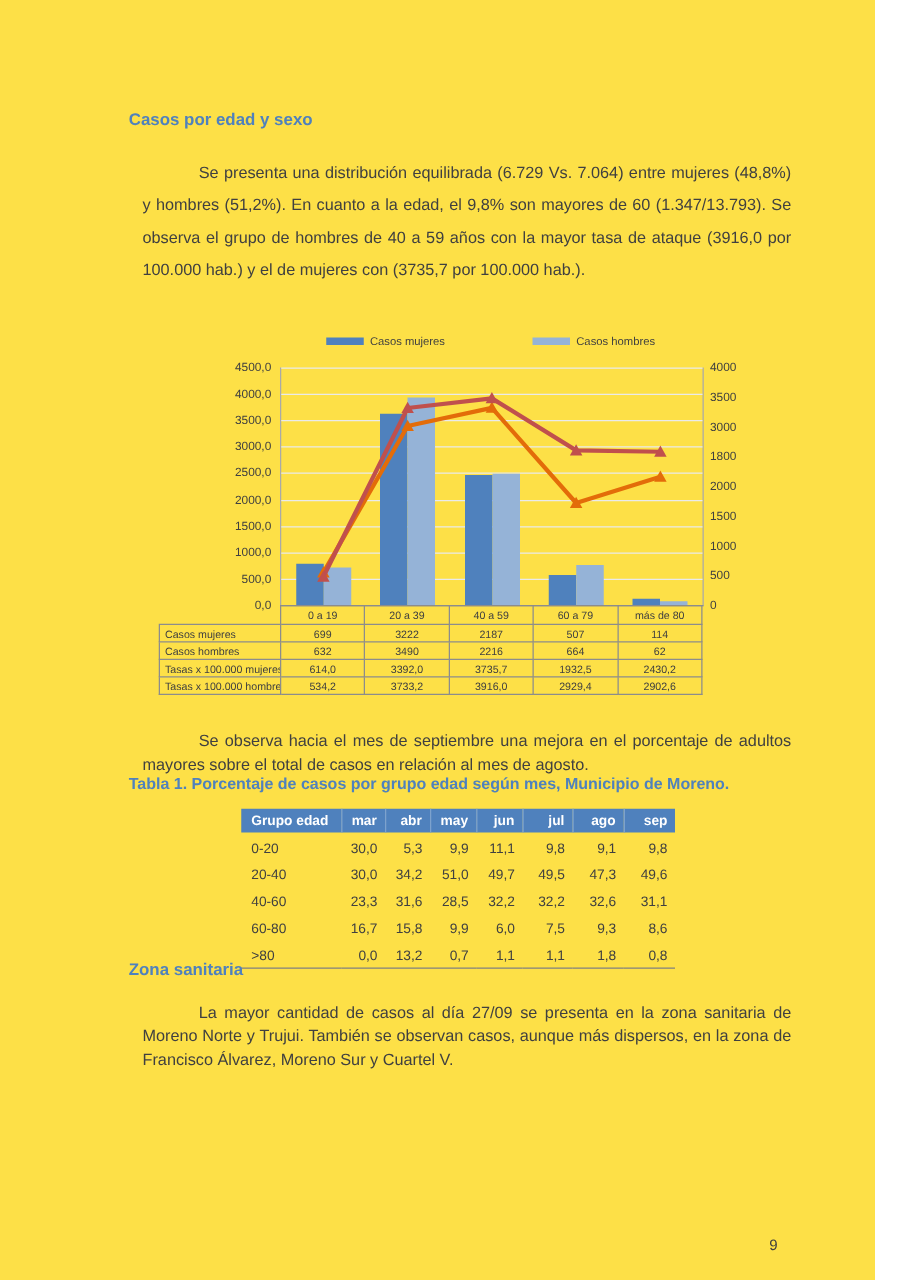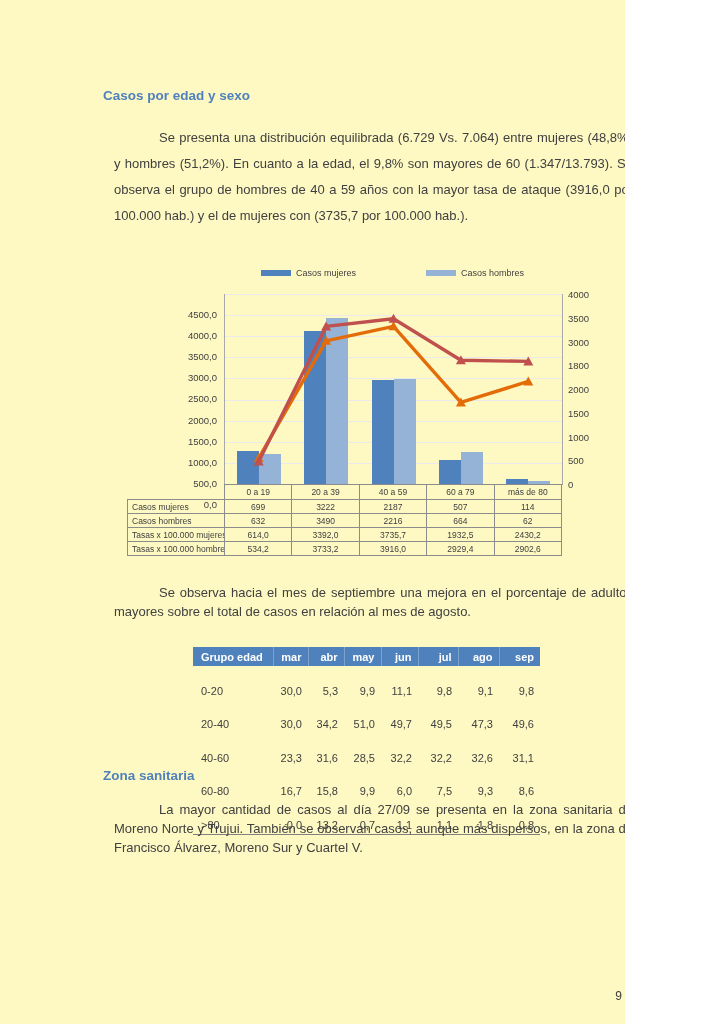--- a/index.html
+++ b/index.html
@@ -1,50 +1,50 @@
 <!DOCTYPE html>
 <html><head>
 <meta charset="utf-8">
 <style>
   html,body{margin:0;padding:0;background:#fff;}
-  .page{position:relative;width:625px;height:1024px;background:#fef9c3;overflow:hidden;
+  .page{position:relative;width:700px;height:1024px;background:#fde047;overflow:hidden;
         font-family:"Liberation Sans",sans-serif;color:#404040;text-decoration:underline;}
   .abs{position:absolute;}
   h2.sec{margin:0;font-size:13.5px;font-weight:bold;color:#4F81BD;}
   h3.cap{margin:0;font-size:12.8px;font-weight:bold;color:#4F81BD;}
   .para{margin:11px;font-size:13px;text-align:justify;text-indent:45px;color:#404040;}
   .para1{line-height:26px;}
   .para2{line-height:19px;}
   .para3{line-height:19px;}
   
   .chart{position:absolute;left:127px;top:260px;width:482px;height:296px;}
   .legend{position:absolute;left:97px;top:8px;width:337px;display:flex;justify-content:center;gap:70px;}
   .legend-item{display:flex;align-items:center;gap:5px;}
   .legend-swatch{width:30px;height:6px;}
   .legend-label{font-size:9px;color:#404040;white-space:nowrap;}
   .plot{position:absolute;left:97px;top:34px;width:337px;height:190px;
         border-left:1px solid #A9A9A9;border-right:1px solid #A9A9A9;border-bottom:1px solid #898989;}
   .grid{position:absolute;left:0;width:100%;height:1px;background:#EAEAEA;}
   .bar{position:absolute;bottom:0;}
-  .ltick{position:absolute;left:0;width:90px;text-align:right;font-size:9.5px;color:#404040;line-height:11px;margin-top:20px;}
+  .ltick{position:absolute;left:0;width:90px;text-align:right;font-size:9.5px;color:#404040;line-height:11px;}
   .rtick{position:absolute;left:441px;width:40px;text-align:left;font-size:9.5px;color:#404040;line-height:11px;}
   .plot svg{position:absolute;left:0;top:0;pointer-events:none;overflow:visible;}
   .ctable{position:absolute;left:0;top:224px;width:435px;border-collapse:collapse;table-layout:fixed;
           font-size:8.5px;color:#404040;}
   .ctable td{border:1px solid #8C8C8C;padding:0 2px;height:13px;text-align:center;overflow:hidden;white-space:nowrap;}
   .ctable tr.cats td{height:14px;}
   .ctable td.nb{border-top:none;border-left:none;background:transparent;}
   .ctable td.rowlab{text-align:left;padding-left:4px;}
   
   .t1{position:absolute;left:193px;top:647px;border-collapse:collapse;table-layout:fixed;width:347px;
       font-size:11px;color:#404040;}
   .t1 th{background:#4F81BD;color:#fff;font-weight:bold;height:19px;padding:0 6px 0 0;text-align:right;
          border-left:1px solid #7da2cd;}
   .t1 th.first{text-align:left;padding-left:8px;border-left:none;}
-  .t1 td{height:17.5px;padding:16px 6px 0 0;text-align:right;}
+  .t1 td{height:17.5px;padding:4px 6px 0 0;text-align:right;}
   .t1 td.first{text-align:left;padding-left:8px;}
   .t1 tr:last-child td{border-bottom:1.5px solid #808080;}
   .pagenum{position:absolute;left:103px;top:989px;width:519px;text-align:right;font-size:12px;color:#404040;}
 </style>
 </head>
 <body>
 
 <div class="page">
 
   <h2 class="sec abs" style="left:103px;top:88px;">Casos por edad y sexo</h2>
@@ -166,20 +166,21 @@
             <td>3916,0</td>
             <td>2929,4</td>
             <td>2902,6</td>
           </tr>
         </tbody>
       </table>
     </div>
 
   <p class="para para2 abs" style="left:103px;top:572px;width:519px;">Se observa hacia el mes de septiembre una mejora en el porcentaje de adultos mayores sobre el total de casos en relación al mes de agosto.</p>
 
+  <h3 class="cap abs" style="left:103px;top:619px;width:519px;">Tabla 1. Porcentaje de casos por grupo edad según mes, Municipio de Moreno.</h3>
 
   <table class="t1" id="table1">
     <colgroup>
       <col style="width:80px">
         <col style="width:35px">
         <col style="width:36px">
         <col style="width:37px">
       <col style="width:37px">
         <col style="width:40px">
         <col style="width:41px">

